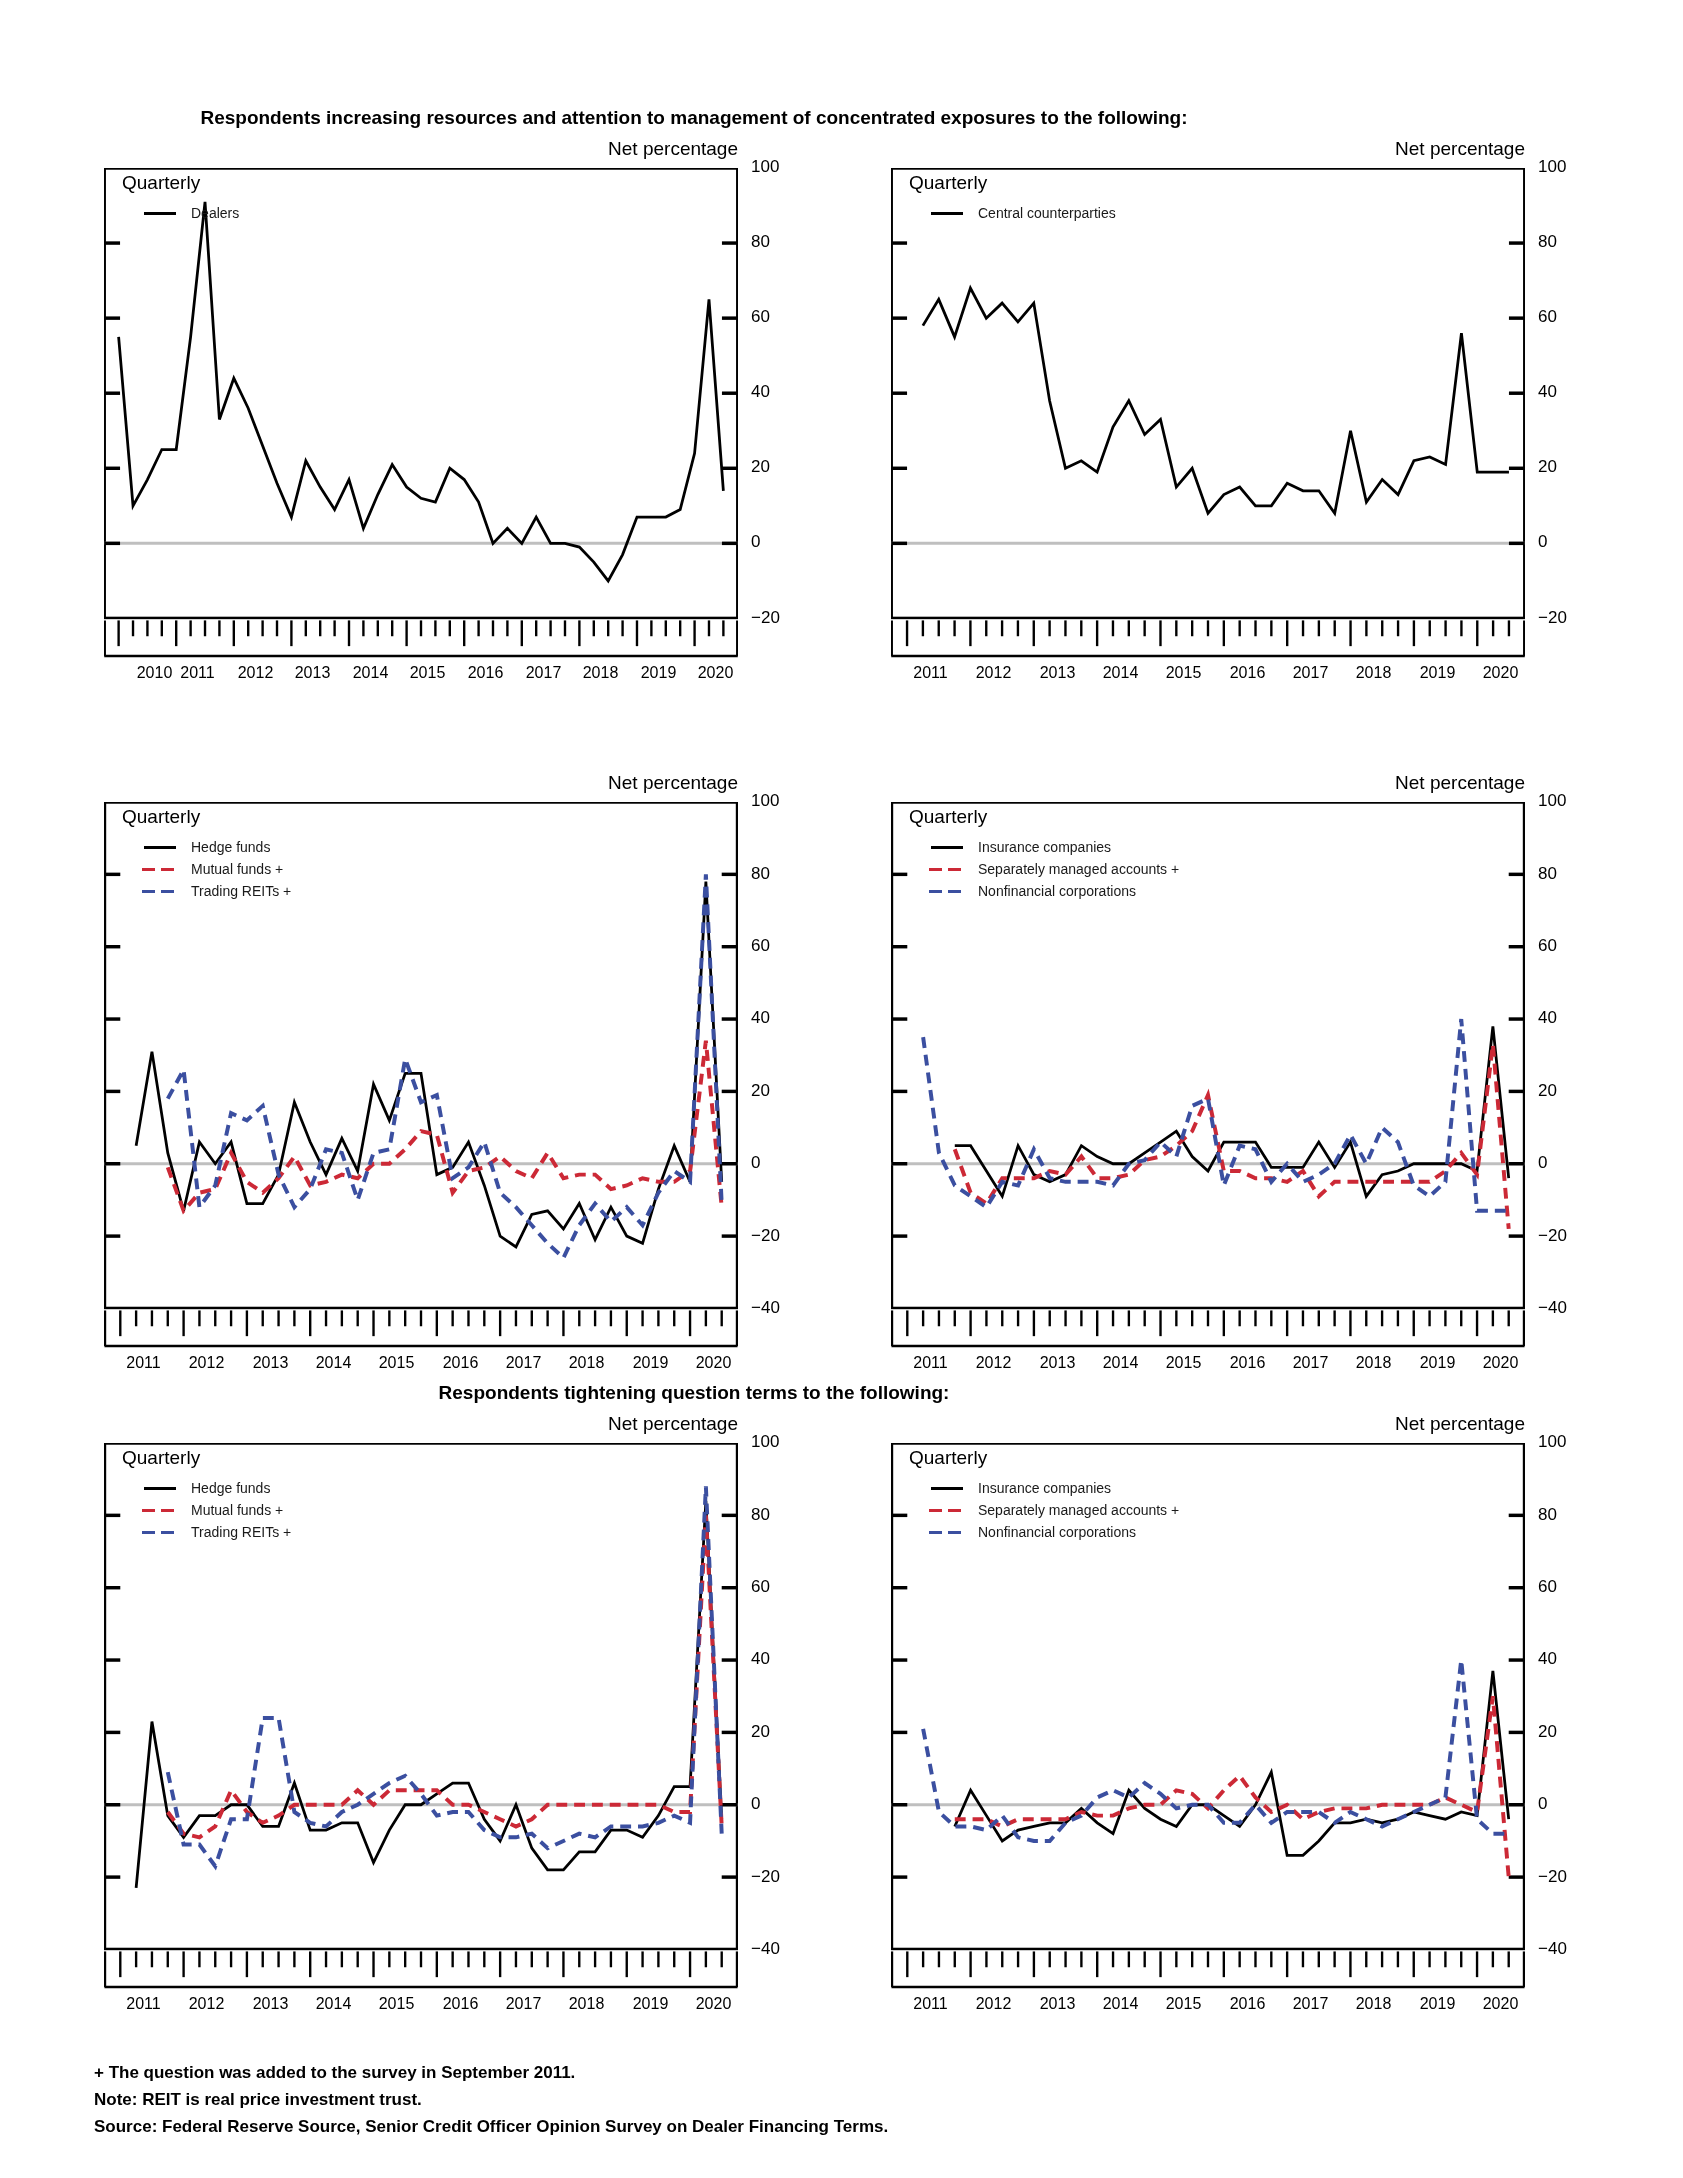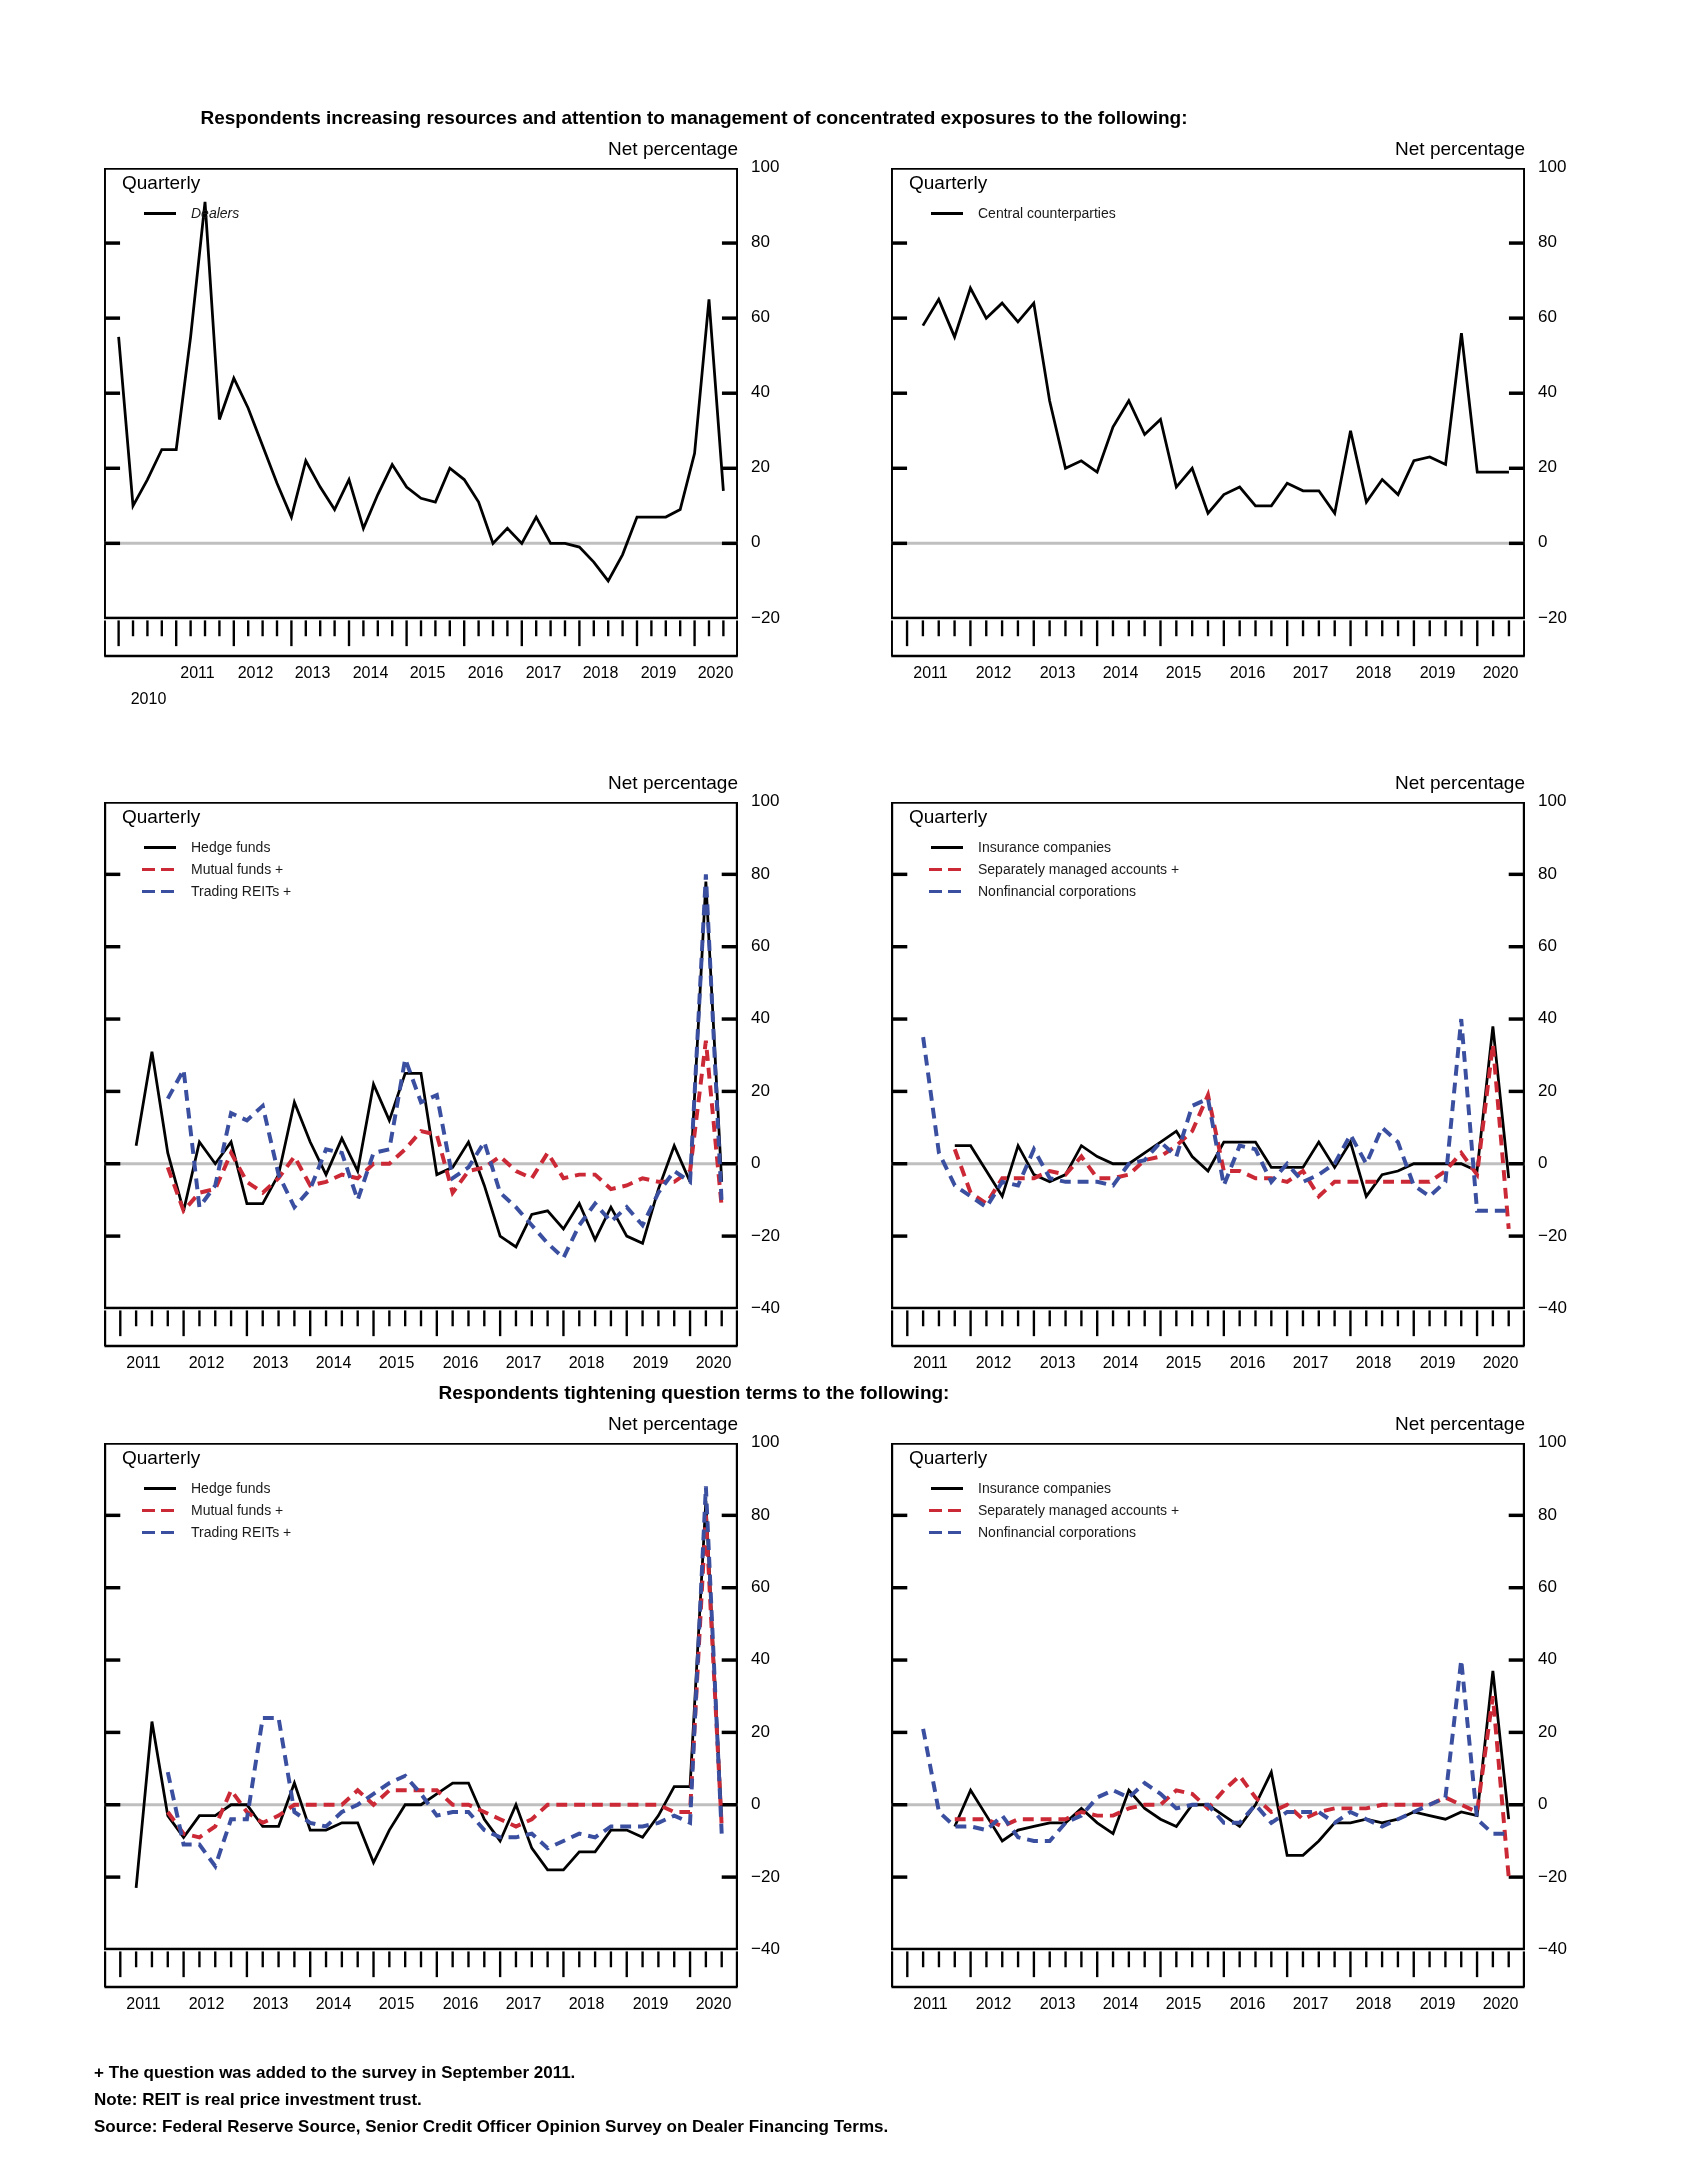--- a/index.html
+++ b/index.html
@@ -89,36 +89,36 @@
           <line x1="581.8181818181818" y1="457" x2="581.8181818181818" y2="473" stroke="#000" stroke-width="2.4"></line>
           <line x1="596.3636363636364" y1="457" x2="596.3636363636364" y2="483" stroke="#000" stroke-width="2.4"></line>
           <line x1="610.909090909091" y1="457" x2="610.909090909091" y2="473" stroke="#000" stroke-width="2.4"></line>
           <line x1="625.4545454545455" y1="457" x2="625.4545454545455" y2="473" stroke="#000" stroke-width="2.4"></line>
           <line x1="0.5" y1="457" x2="0.5" y2="493" stroke="#000" stroke-width="2.5"></line>
           <line x1="639.5" y1="457" x2="639.5" y2="493" stroke="#000" stroke-width="2.5"></line>
           <line x1="0" y1="493" x2="640" y2="493" stroke="#000" stroke-width="2.5"></line>
           <path d="M 14.55 170.63 L 29.09 341.25 L 43.64 314.71 L 58.18 284.38 L 72.73 284.38 L 87.27 170.63 L 101.82 34.13 L 116.36 254.04 L 130.91 212.33 L 145.45 242.67 L 160.00 280.58 L 174.55 318.50 L 189.09 352.63 L 203.64 295.75 L 218.18 322.29 L 232.73 345.04 L 247.27 314.71 L 261.82 364.00 L 276.36 329.88 L 290.91 299.54 L 305.45 322.29 L 320.00 333.67 L 334.55 337.46 L 349.09 303.33 L 363.64 314.71 L 378.18 337.46 L 392.73 379.17 L 407.27 364.00 L 421.82 379.17 L 436.36 352.63 L 450.91 379.17 L 465.45 379.17 L 480.00 382.96 L 494.55 398.13 L 509.09 417.08 L 523.64 390.54 L 538.18 352.63 L 552.73 352.63 L 567.27 352.63 L 581.82 345.04 L 596.36 288.17 L 610.91 132.71 L 625.45 326.08" fill="none" stroke="#000000" stroke-width="2.8" stroke-linejoin="miter" stroke-linecap="butt"></path>
         </svg>
         <div class="quarterly" style="left: 18px; top: 4px;">Quarterly</div>
-        <div class="legend" style="left: 38px; top: 34px; font-style: italic;">
+        <div class="legend" style="left: 38px; top: 34px;">
           <div class="row">
             <span class="swatch">
               <i style="background: rgb(0, 0, 0); width: 32px; left: 2px;"></i>
             </span>
             <span class="lbl">Dealers</span>
           </div>
         </div>
         <div class="ylab" style="left: 647px; top: 440px;">−20</div>
         <div class="ylab" style="left: 647px; top: 364px;">0</div>
         <div class="ylab" style="left: 647px; top: 289px;">20</div>
         <div class="ylab" style="left: 647px; top: 214px;">40</div>
         <div class="ylab" style="left: 647px; top: 139px;">60</div>
         <div class="ylab" style="left: 647px; top: 64px;">80</div>
         <div class="ylab" style="left: 647px; top: -11px;">100</div>
-        <div class="xlab" style="left: 15px; top: 496px; width: 59px; margin-top: 26px;">2010</div>
+        <div class="xlab" style="left: 21px; top: 496px; width: 59px;">2010</div>
         <div class="xlab" style="left: 64px; top: 496px; width: 59px;">2011</div>
         <div class="xlab" style="left: 122px; top: 496px; width: 59px;">2012</div>
         <div class="xlab" style="left: 179px; top: 496px; width: 59px;">2013</div>
         <div class="xlab" style="left: 237px; top: 496px; width: 59px;">2014</div>
         <div class="xlab" style="left: 294px; top: 496px; width: 59px;">2015</div>
         <div class="xlab" style="left: 352px; top: 496px; width: 59px;">2016</div>
         <div class="xlab" style="left: 410px; top: 496px; width: 59px;">2017</div>
         <div class="xlab" style="left: 467px; top: 496px; width: 59px;">2018</div>
         <div class="xlab" style="left: 525px; top: 496px; width: 59px;">2019</div>
         <div class="xlab" style="left: 582px; top: 496px; width: 59px;">2020</div>

